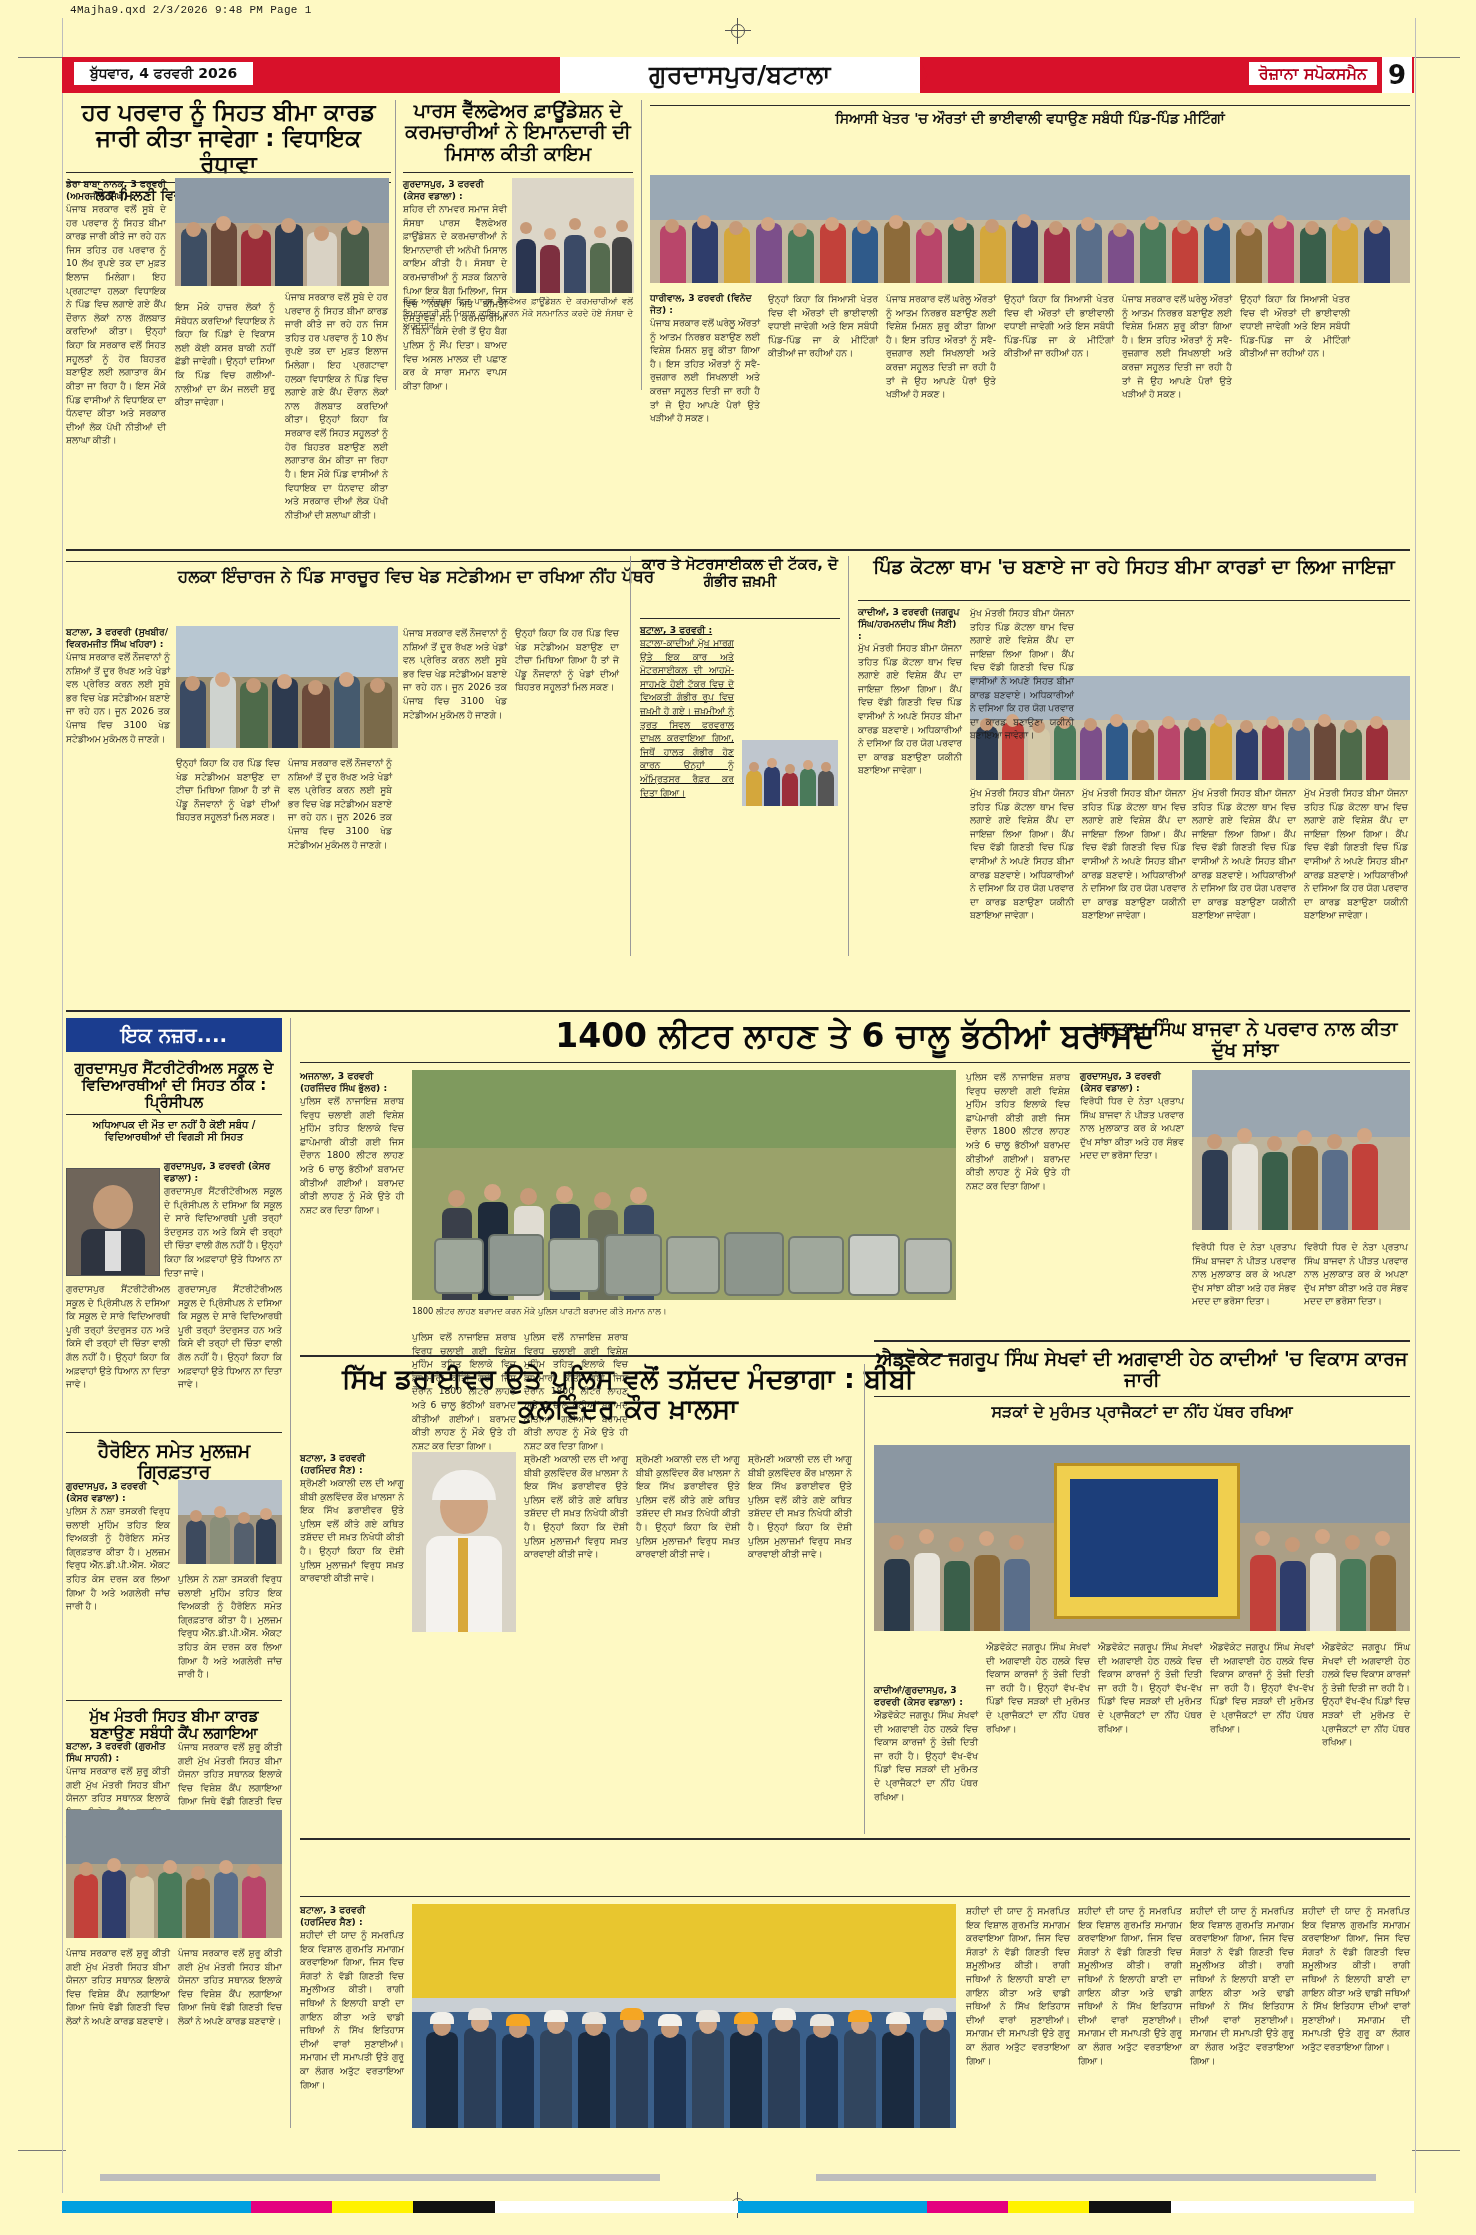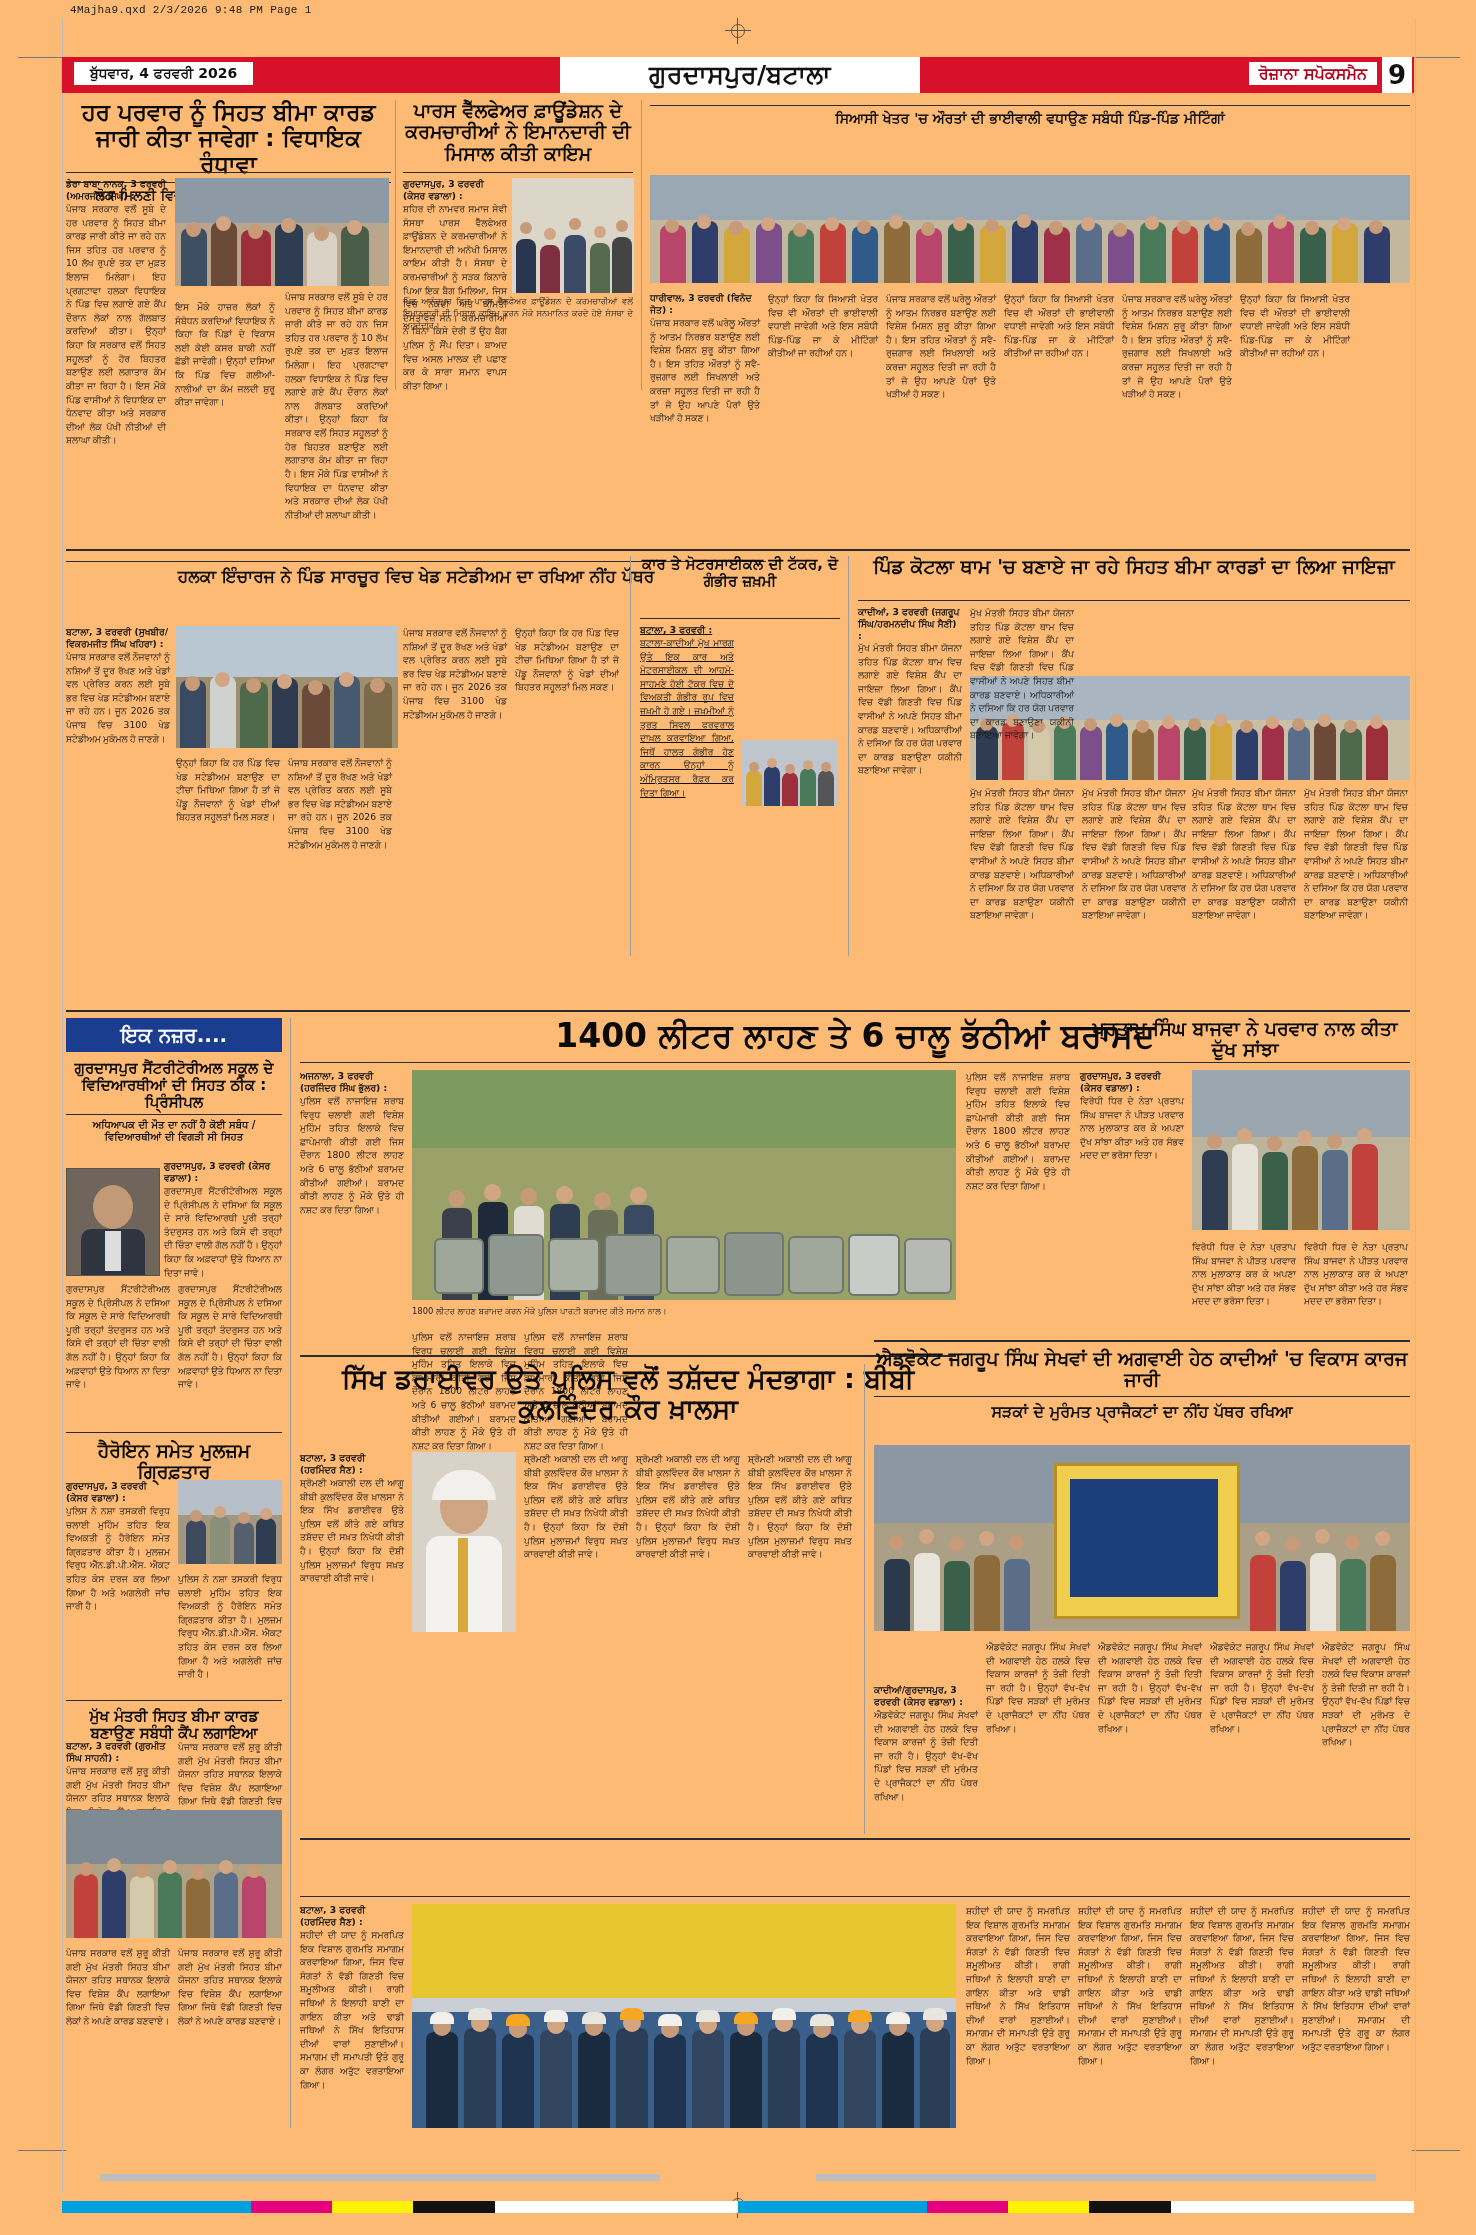--- a/index.html
+++ b/index.html
@@ -1,17 +1,17 @@
 <!DOCTYPE html>
 <html><head>
 <meta charset="utf-8">
 <style>
   html,body{margin:0;padding:0;background:#ffffff;}
   body{width:1476px;height:2235px;font-family:"DejaVu Sans","Liberation Sans",sans-serif;color:#111;}
-  .page{position:relative;width:1476px;height:2235px;background:#fdba74;overflow:hidden;}
+  .page{position:relative;width:1476px;height:2235px;background:#fef9c3;overflow:hidden;}
 
   
   .fileinfo{position:absolute;left:70px;top:4px;font-family:"Liberation Mono","DejaVu Sans Mono",monospace;font-size:11px;color:#1a1a1a;letter-spacing:.3px;}
 
   
   .regmark{position:absolute;width:26px;height:26px;}
   .regmark:before{content:"";position:absolute;left:12px;top:0;width:1px;height:26px;background:#555;}
   .regmark:after{content:"";position:absolute;top:12px;left:0;height:1px;width:26px;background:#555;}
   .regcircle{position:absolute;left:6px;top:6px;width:12px;height:12px;border:1px solid #555;border-radius:50%;}
   .tickline{position:absolute;background:#777;}

